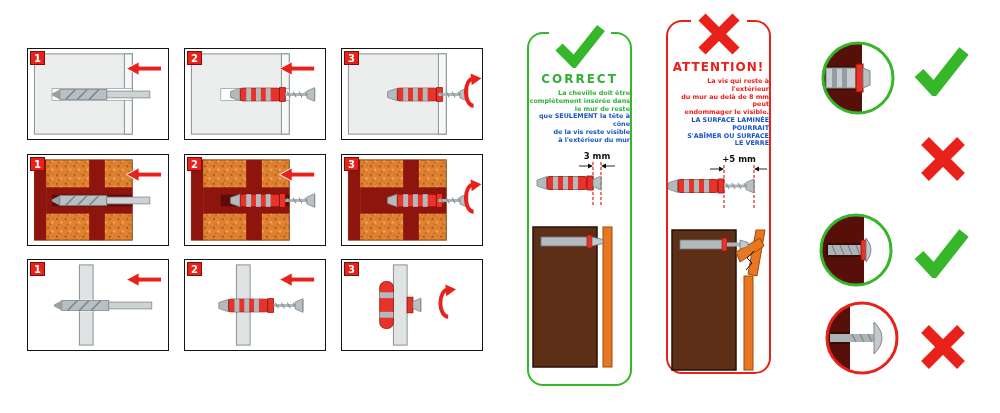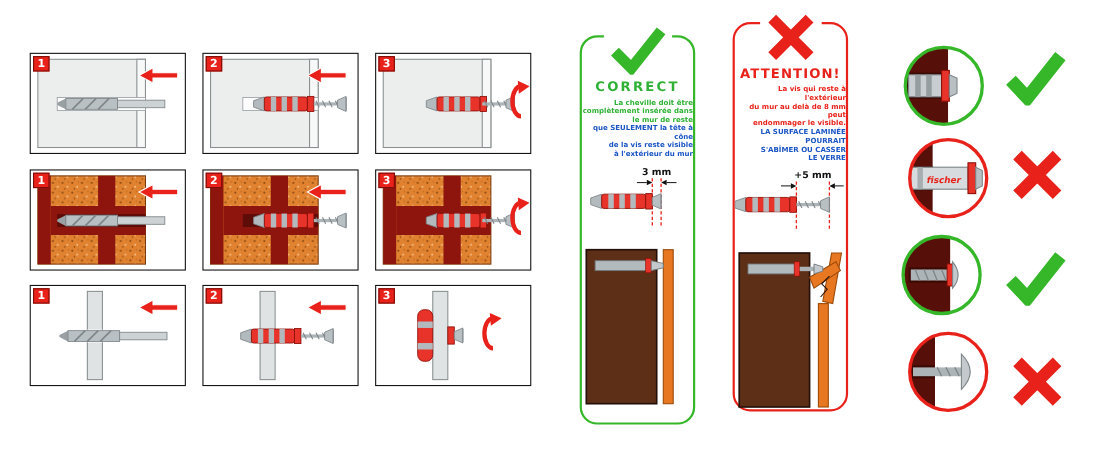--- a/index.html
+++ b/index.html
@@ -272,21 +272,21 @@
       <svg width="46" height="44" viewBox="0 0 46 44">
           <path d="M6 5 L40 39 M40 5 L6 39" stroke="#e8221a" stroke-width="10" fill="none"></path>
         </svg>
     </div>
     <div class="vheader red">ATTENTION!</div>
     <div class="vbody">
       <div class="line red">La vis qui reste à l'extérieur</div>
       <div class="line red">du mur au delà de 8 mm peut</div>
       <div class="line red">endommager le visible.</div>
       <div class="line blue">LA SURFACE LAMINÉE POURRAIT</div>
-      <div class="line blue">S'ABÎMER OU CASSER</div>
+      <div class="line blue">S'ABÎMER OU SURFACE</div>
       <div class="line blue">LE VERRE</div>
     </div>
     <svg class="illus" width="104" height="60" viewBox="0 0 104 60">
       <text x="71" y="9" font-size="8.5" font-weight="bold" fill="#111" text-anchor="middle">+5 mm</text>
       <path d="M42 16 H51 M91 16 H99" stroke="#111" stroke-width="0.9"></path>
       <polygon points="56,16 51,13.5 51,18.5" fill="#111"></polygon>
       <polygon points="86,16 91,13.5 91,18.5" fill="#111"></polygon>
       <line x1="56" y1="12" x2="56" y2="57" stroke="#e8221a" stroke-width="1.2" stroke-dasharray="3 2"></line>
       <line x1="86" y1="12" x2="86" y2="57" stroke="#e8221a" stroke-width="1.2" stroke-dasharray="3 2"></line>
       <use href="#anchor" x="0" y="26"></use>
@@ -323,38 +323,20 @@
       </g>
       <circle cx="38" cy="38" r="35" fill="none" stroke="#35b729" stroke-width="3"></circle>
     </svg>
   </div>
   <div class="bigmark" style="left:912px; top:46px;">
     <svg width="58" height="50" viewBox="0 0 58 50">
         <path d="M7 27 L22 43 L52 5" fill="none" stroke="#35b729" stroke-width="12"></path>
       </svg>
   </div>
 
-  <div class="circle-ex" style="left:824px; top:124px;">
-    <svg viewBox="0 0 76 76" width="76" height="76">
-      <clipPath id="cl2">
-          <circle cx="38" cy="38" r="35"></circle>
-        </clipPath>
-      <g clip-path="url(#cl2)">
-        <rect x="0" y="0" width="24" height="76" fill="#571009"></rect>
-        <rect x="24" y="0" width="52" height="76" fill="#fff"></rect>
-        <rect x="2" y="27" width="22" height="22" fill="#3c0a05"></rect>
-        <rect x="4" y="28" width="52" height="20" fill="#d7dbdd" stroke="#7e8588" stroke-width="1"></rect>
-        <rect x="10" y="28" width="5" height="20" fill="#a7aeb1"></rect>
-        <text x="34" y="42" font-size="8" font-style="italic" font-weight="bold" fill="#e8221a" text-anchor="middle">fischer</text>
-        <rect x="56" y="24" width="7" height="28" fill="#e8332a" stroke="#8d0f08" stroke-width="1"></rect>
-        <polygon points="63,28 69,31 69,45 63,48" fill="#b9c0c3" stroke="#7e8588" stroke-width="1"></polygon>
-      </g>
-      <circle cx="38" cy="38" r="35" fill="none" stroke="#e8221a" stroke-width="3"></circle>
-    </svg>
-  </div>
   <div class="bigmark" style="left:918px; top:134px;">
     <svg width="50" height="50" viewBox="0 0 50 50">
         <path d="M7 7 L43 43 M43 7 L7 43" stroke="#e8221a" stroke-width="11" fill="none"></path>
       </svg>
   </div>
 
   <div class="circle-ex" style="left:818px; top:212px;">
     <svg viewBox="0 0 76 76" width="76" height="76">
       <clipPath id="cl3">
           <circle cx="38" cy="38" r="35"></circle>

